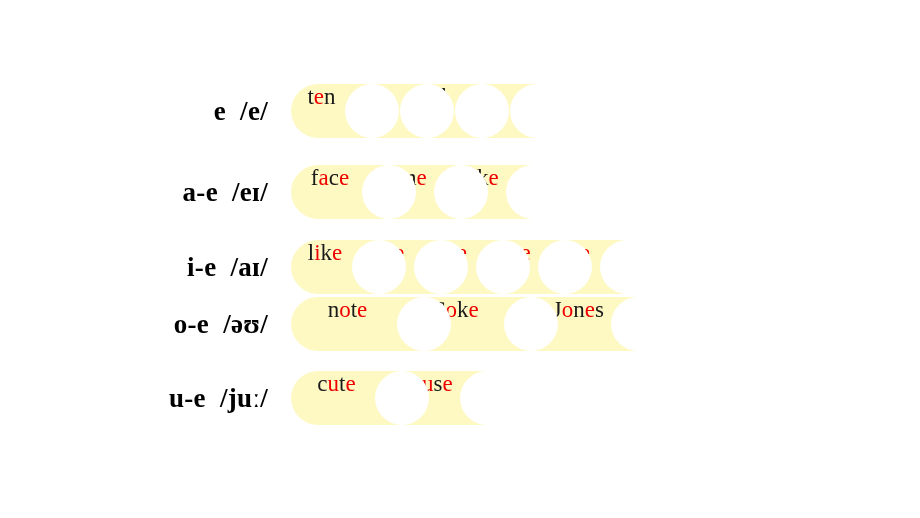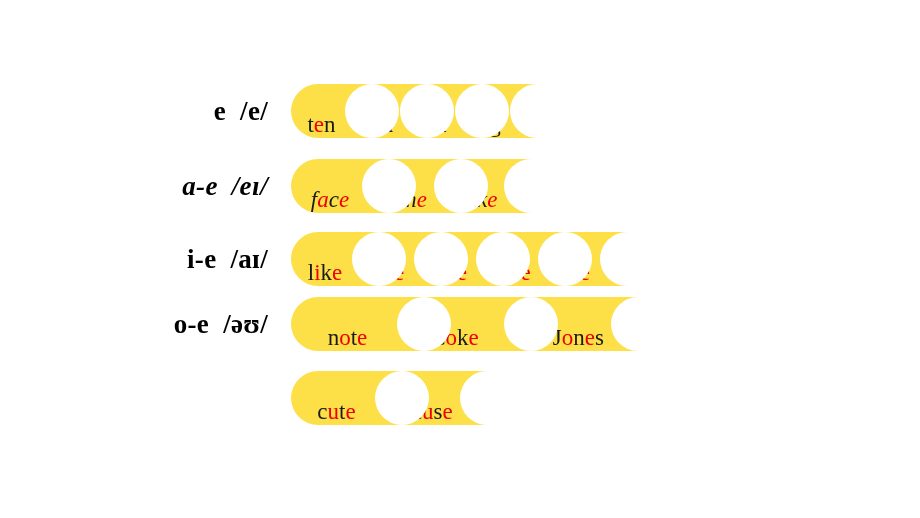--- a/index.html
+++ b/index.html
@@ -53,24 +53,24 @@
     top: 0;
     height: 56px;
     display: flex;
     align-items: center;
   }
 
   .pill {
     position: relative;
     height: 54px;
     display: flex;
-    align-items: flex-end;
+    align-items: flex-start;
     justify-content: center;
     box-sizing: border-box;
-    background: #fde047;
+    background: #fef9c3;
     border-radius: 27px 0 0 27px;
     padding-left: 14px;
     padding-right: 34px;
     margin-right: -26px;
     font-size: 23px;
     color: #1a1a1a;
     white-space: nowrap;
     z-index: 1;
   }
   
@@ -117,35 +117,35 @@
           <span class="word"><span>p</span><span class="hl">e</span><span>n</span></span>
         </div>
         <div class="pill" style="width: 81px;">
           <span class="word"><span>r</span><span class="hl">e</span><span>d</span></span>
         </div>
         <div class="pill" style="width: 81px;">
           <span class="word"><span>l</span><span class="hl">e</span><span>g</span></span>
         </div>
       </div>
     </div>
-    <div class="row" style="top: 158px; font-style: italic;">
+    <div class="row" style="top: 164px;">
       <div class="row-label">a-e  /eɪ/</div>
       <div class="pills">
         <div class="pill" style="width: 98px;">
           <span class="word"><span>f</span><span class="hl">a</span><span>c</span><span class="hl">e</span></span>
         </div>
         <div class="pill">
           <span class="word"><span>n</span><span class="hl">a</span><span>m</span><span class="hl">e</span></span>
         </div>
         <div class="pill">
           <span class="word"><span>m</span><span class="hl">a</span><span>k</span><span class="hl">e</span></span>
         </div>
       </div>
     </div>
-    <div class="row" style="top: 231px;">
+    <div class="row" style="top: 239px;">
       <div class="row-label">i-e  /aɪ/</div>
       <div class="pills">
         <div class="pill" style="width: 88px;">
           <span class="word"><span>l</span><span class="hl">i</span><span>k</span><span class="hl">e</span></span>
         </div>
         <div class="pill" style="width: 88px;">
           <span class="word"><span>k</span><span class="hl">i</span><span>t</span><span class="hl">e</span></span>
         </div>
         <div class="pill" style="width: 88px;">
           <span class="word"><span>f</span><span class="hl">i</span><span>v</span><span class="hl">e</span></span>
@@ -166,20 +166,21 @@
         </div>
         <div class="pill" style="width: 133px;">
           <span class="word"><span>C</span><span class="hl">o</span><span>k</span><span class="hl">e</span></span>
         </div>
         <div class="pill">
           <span class="word"><span>Mr J</span><span class="hl">o</span><span>n</span><span class="hl">e</span><span>s</span></span>
         </div>
       </div>
     </div>
     <div class="row" style="top: 370px;">
+      <div class="row-label">u-e  /juː/</div>
       <div class="pills">
         <div class="pill" style="width: 111px;">
           <span class="word"><span>c</span><span class="hl">u</span><span>t</span><span class="hl">e</span></span>
         </div>
         <div class="pill">
           <span class="word"><span>exc</span><span class="hl">u</span><span>s</span><span class="hl">e</span></span>
         </div>
       </div>
     </div>
   </div>

